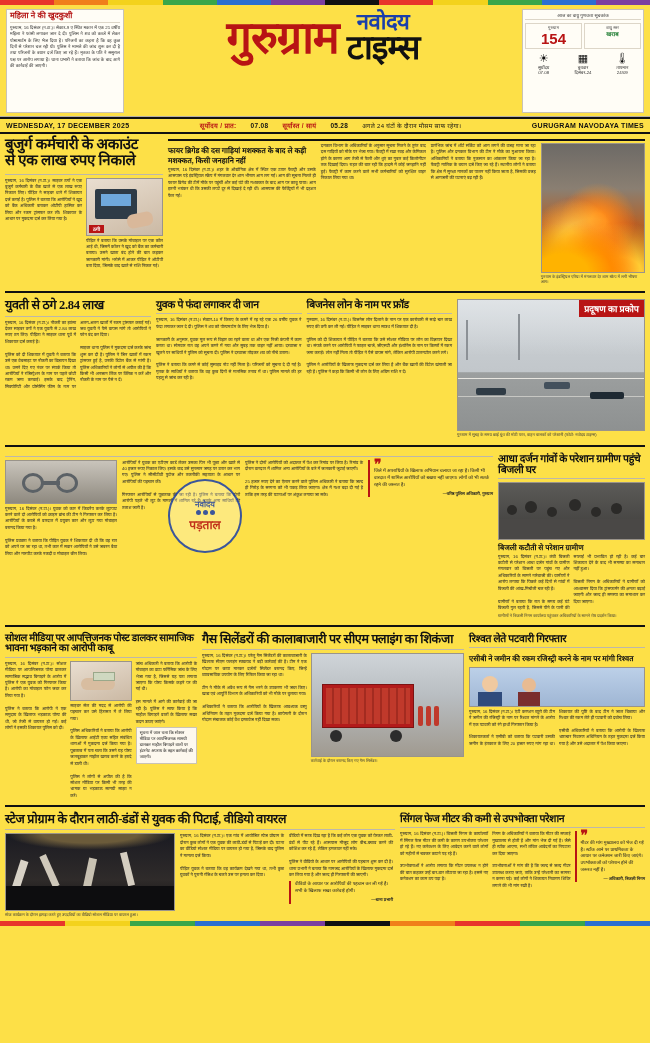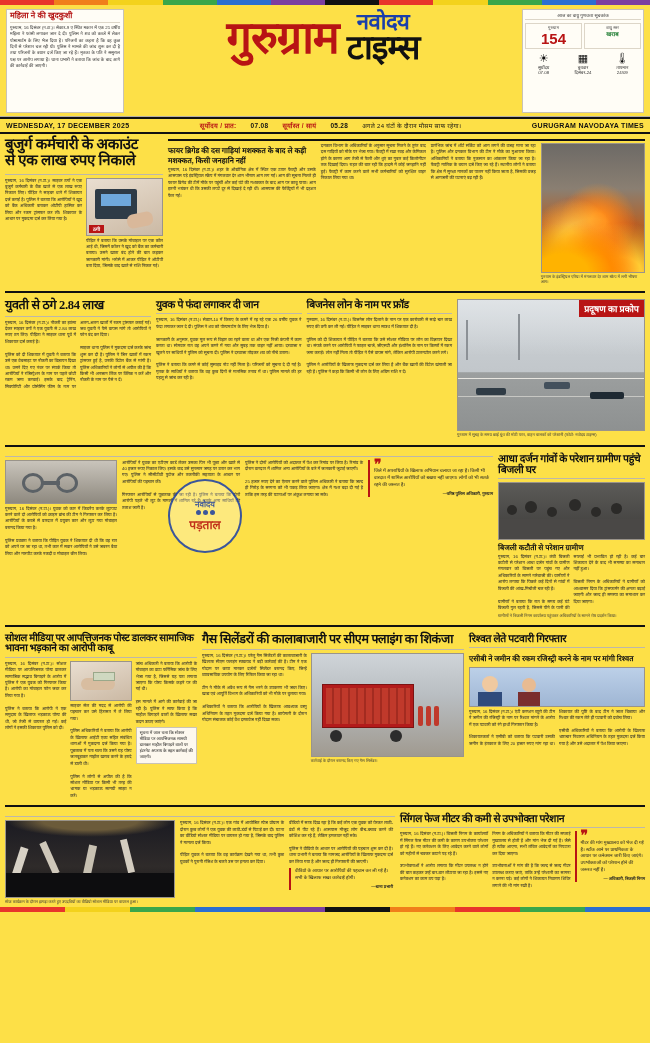--- a/index.html
+++ b/index.html
@@ -512,20 +512,21 @@
     </div>
   </div>
 
   <div class="band">
       <div class="hr-thick"></div>
     </div>
 
   <div class="band">
     <div class="row">
       <div class="col" style="width:390px">
+        <div class="hl hl-md">स्टेज प्रोग्राम के दौरान लाठी-डंडों से युवक की पिटाई, वीडियो वायरल</div>
         <div class="hr-thin"></div>
         <div class="row" style="gap:5px">
           <div style="width:170px">
             <div class="photo" style="height:78px">
               <div class="art night">
                 <div style="position:absolute;left:10px;top:26px;width:8px;height:30px;background:#d8d2c6;transform:rotate(18deg)"></div>
                 <div style="position:absolute;left:40px;top:20px;width:7px;height:34px;background:#cfc8ba;transform:rotate(-24deg)"></div>
                 <div style="position:absolute;left:80px;top:24px;width:8px;height:30px;background:#c8c1b2;transform:rotate(12deg)"></div>
                 <div style="position:absolute;left:118px;top:18px;width:7px;height:34px;background:#d4cdc0;transform:rotate(-14deg)"></div>
                 <div style="position:absolute;left:0;right:0;bottom:0;height:24px;background:#0d0d0f"></div>

